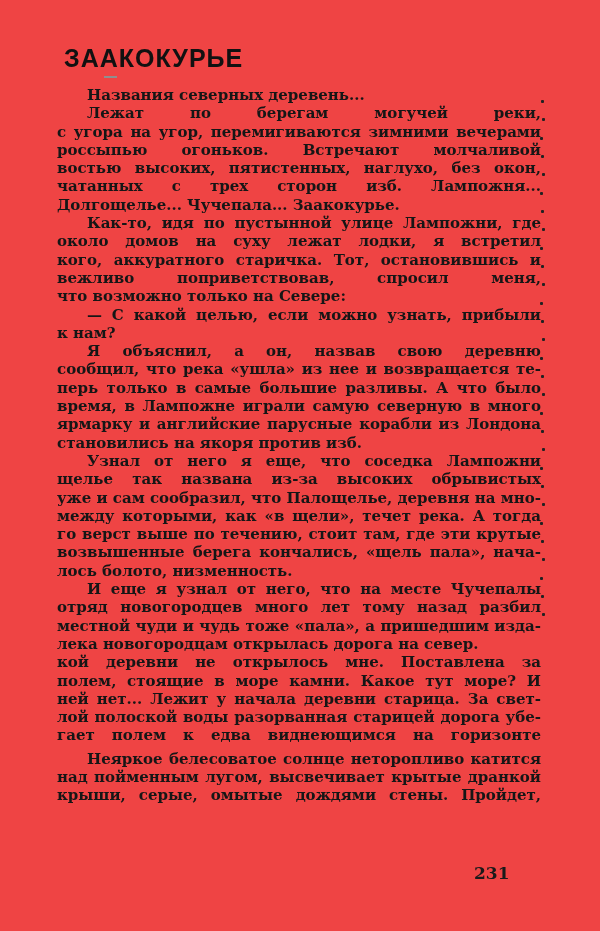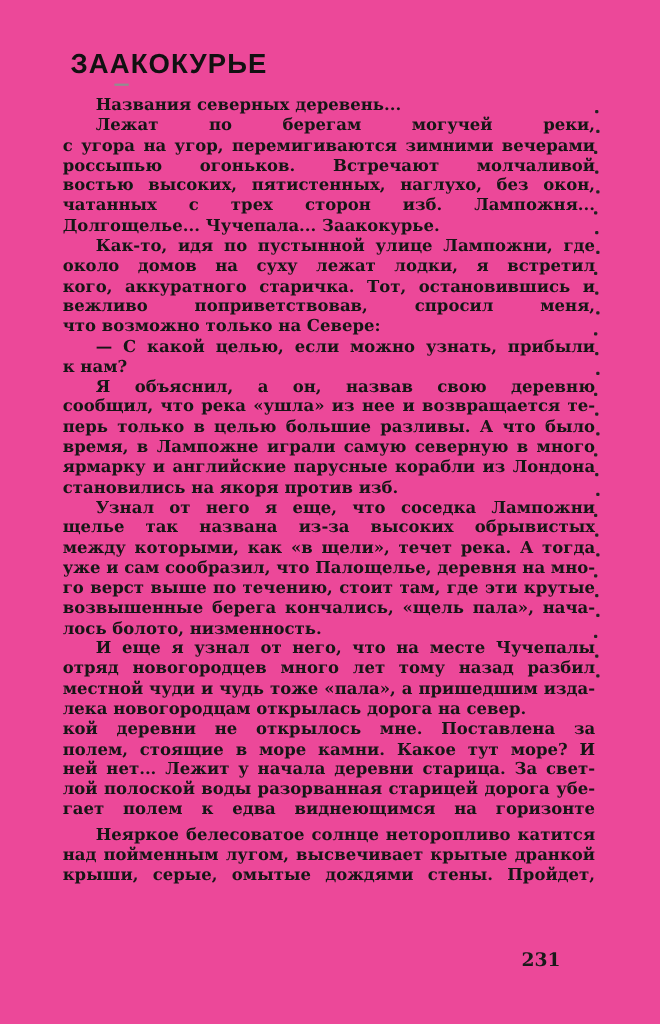--- a/index.html
+++ b/index.html
@@ -4,21 +4,21 @@
 <style>
   html, body {
     margin: 0;
     padding: 0;
     background: #ffffff;
   }
   .page {
     position: relative;
     width: 600px;
     height: 931px;
-    background: #ec4899;
+    background: #ef4444;
     overflow: hidden;
     font-family: "DejaVu Serif", serif;
     color: #161616;
   }
   .title {
     position: absolute;
     left: 64px;
     top: 44px;
     margin: 0;
     font-family: "Liberation Sans", sans-serif;
@@ -101,30 +101,30 @@
         <div class="line">вежливо поприветствовав, спросил меня, незнакомого,</div>
         <div class="line lastline">что возможно только на Севере:</div>
       </div>
       <div class="paragraph">
         <div class="line firstline">— С какой целью, если можно узнать, прибыли</div>
         <div class="line lastline">к нам?</div>
       </div>
       <div class="paragraph">
         <div class="line firstline">Я объяснил, а он, назвав свою деревню Лампочкой,</div>
         <div class="line">сообщил, что река «ушла» из нее и возвращается те-</div>
-        <div class="line">перь только в целью большие разливы. А что было</div>
+        <div class="line">перь только в самые большие разливы. А что было</div>
         <div class="line">время, в Лампожне играли самую северную в много</div>
         <div class="line">ярмарку и английские парусные корабли из Лондона</div>
         <div class="line lastline">становились на якоря против изб.</div>
       </div>
       <div class="paragraph">
         <div class="line firstline">Узнал от него я еще, что соседка Лампожни Долго-</div>
         <div class="line">щелье так названа из-за высоких обрывистых берегов,</div>
+        <div class="line">уже и сам сообразил, что Палощелье, деревня на мно-</div>
         <div class="line">между которыми, как «в щели», течет река. А тогда</div>
-        <div class="line">уже и сам сообразил, что Палощелье, деревня на мно-</div>
         <div class="line">го верст выше по течению, стоит там, где эти крутые</div>
         <div class="line">возвышенные берега кончались, «щель пала», нача-</div>
         <div class="line lastline">лось болото, низменность.</div>
       </div>
       <div class="paragraph">
         <div class="line firstline">И еще я узнал от него, что на месте Чучепалы</div>
         <div class="line">отряд новогородцев много лет тому назад разбил орду</div>
         <div class="line">местной чуди и чудь тоже «пала», а пришедшим изда-</div>
         <div class="line lastline">лека новогородцам открылась дорога на север.</div>
       </div>

